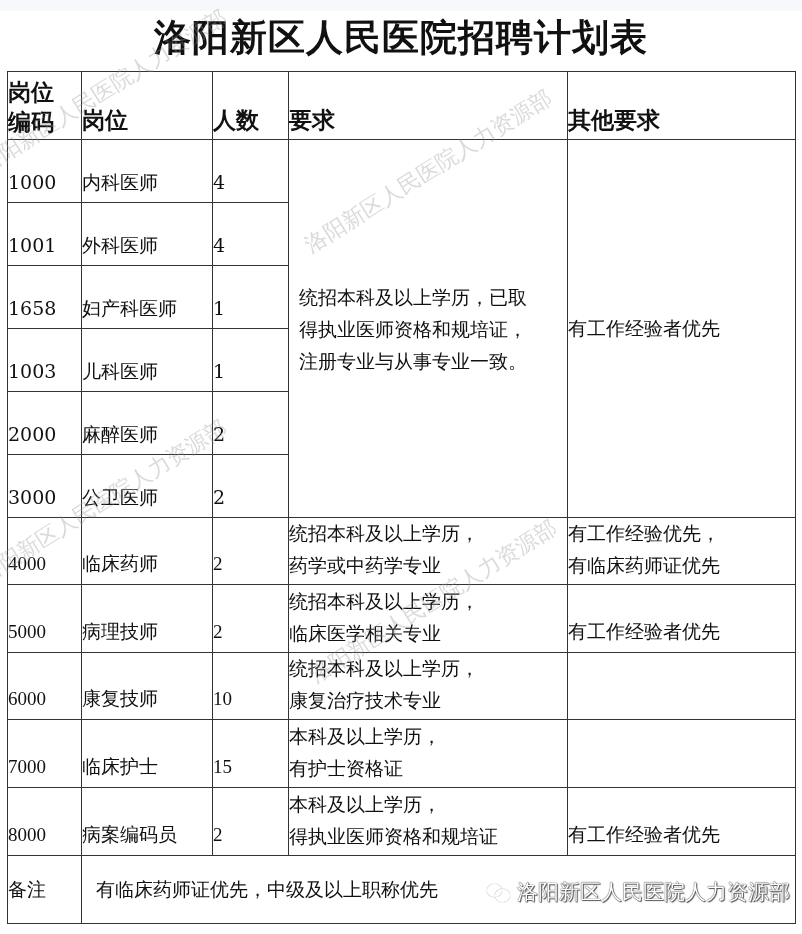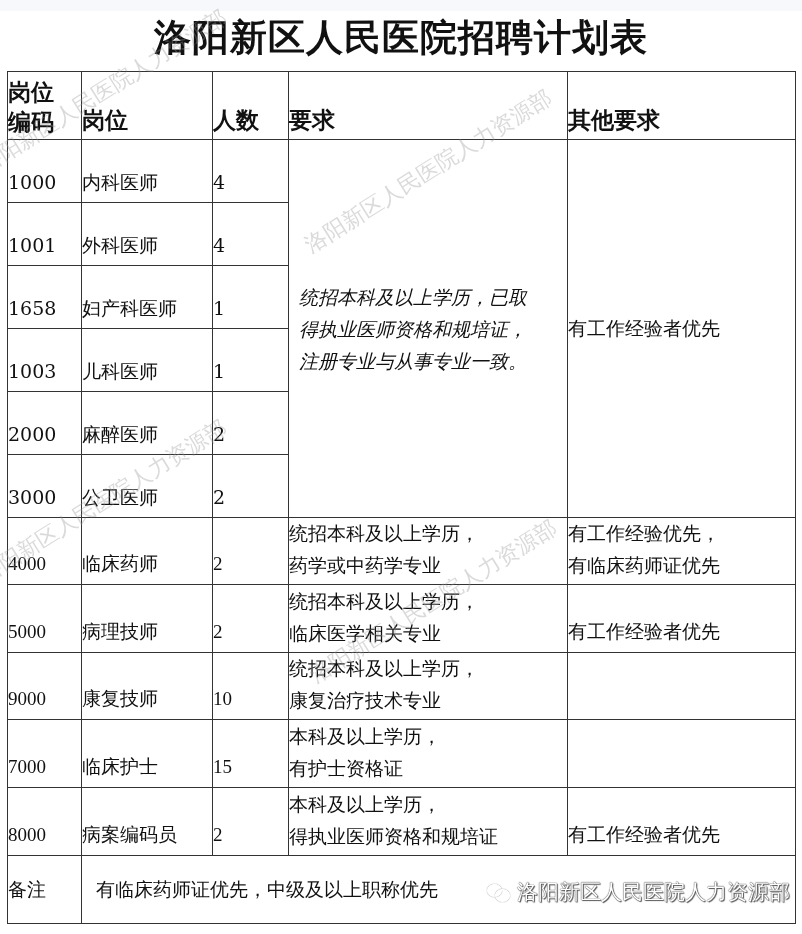--- a/index.html
+++ b/index.html
@@ -19,21 +19,21 @@
   }
   table.grid td, table.grid th {
     border:1.5px solid #333; padding:0; text-align:left; vertical-align:bottom;
     font-size:19px; font-weight:normal;
   }
   table.grid th {
     font-family:"DejaVu Sans", "Liberation Sans", sans-serif; font-weight:bold;
     font-size:23px; line-height:30px; padding-bottom:4px;
   }
   .cell-inner { padding-bottom:6px; line-height:28px;margin-top:8px; }
-  .req-mid { vertical-align:middle !important; text-align:center; padding:0 10px !important; line-height:32px; font-size:19px;font-style:italic; }
+  .req-mid { vertical-align:middle !important; text-align:center; padding:0 10px !important; line-height:32px; font-size:19px; }
   .other-mid { vertical-align:middle !important; }
   .narrow { font-family:"Liberation Serif", "DejaVu Serif", serif; font-size:21px; }
   .two-line { line-height:32px; padding-bottom:2px;font-family:Liberation Serif, serif; }
   .note-label { font-size:27px; vertical-align:middle !important; font-weight:bold; font-family:Liberation Sans, sans-serif;}
   .note-text { text-align:left !important; vertical-align:middle !important; padding-left:14px !important; font-size:21px; }
   .watermark {
     position:absolute; color:rgba(150,150,150,0.35); font-family:"DejaVu Sans", sans-serif;
     font-size:22px; transform:rotate(-32deg); transform-origin:left bottom; white-space:nowrap; pointer-events:none;
   }
   .wechat {
@@ -182,21 +182,21 @@
             <div>统招本科及以上学历，</div>
             <div>临床医学相关专业</div>
           </div>
         </td>
     <td>
           <div class="cell-inner">有工作经验者优先</div>
         </td>
   </tr>
   <tr style="height:67px" class="narrow">
     <td>
-          <div class="cell-inner">9000</div>
+          <div class="cell-inner">6000</div>
         </td>
     <td>
           <div class="cell-inner">康复技师</div>
         </td>
     <td>
           <div class="cell-inner">10</div>
         </td>
     <td>
           <div class="two-line">
             <div>统招本科及以上学历，</div>

